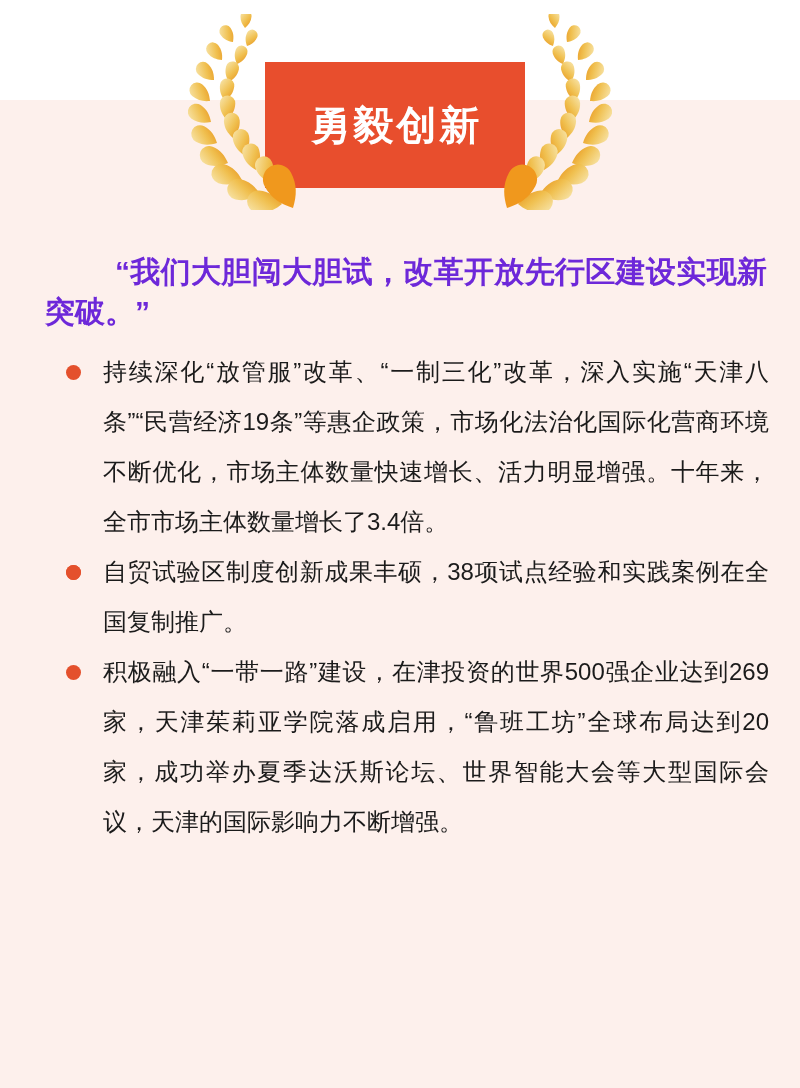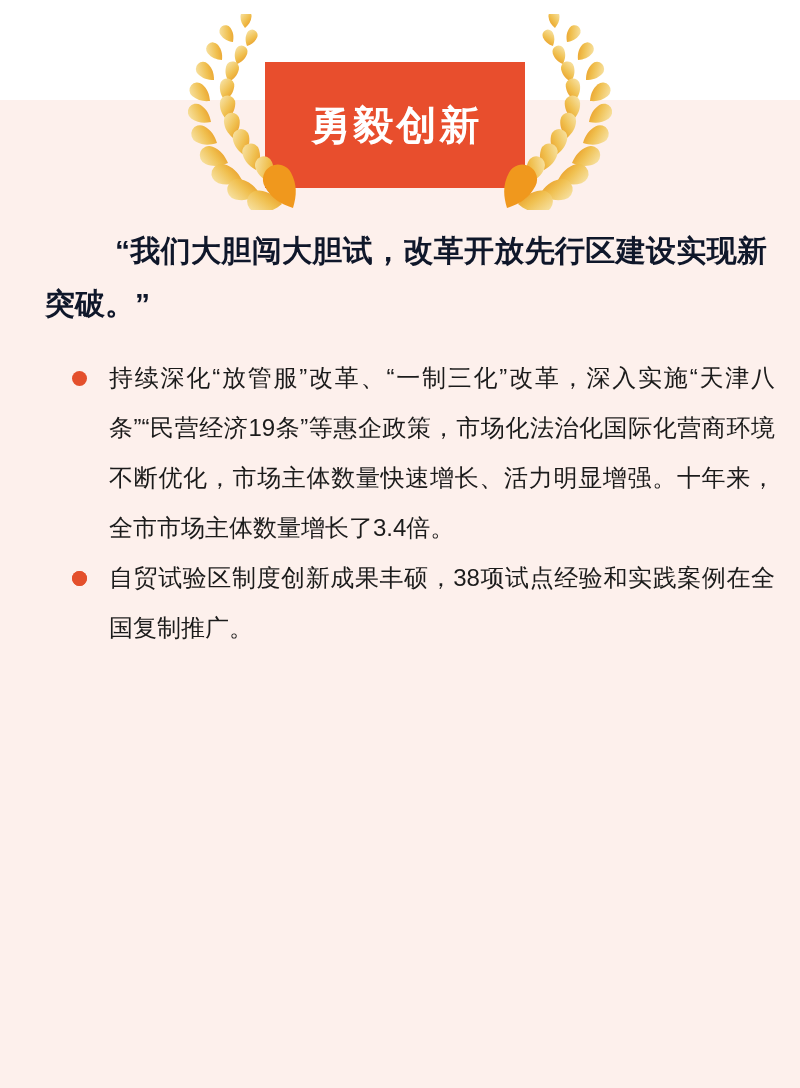--- a/index.html
+++ b/index.html
@@ -20,28 +20,28 @@
   }
   .banner-title {
     color: #ffffff; font-size: 40px; font-weight: bold;
     letter-spacing: 3px; padding-left: 3px; white-space: nowrap;
   }
   .wreath { position: absolute; top: 14px; width: 130px; height: 196px; z-index: 3; }
   .wreath-left { left: 183px; }
   .wreath-right { left: 487px; }
 
   .quote {
-    position: absolute; top: 224px; left: 45px; width: 722px;
-    font-size: 30px; line-height: 53px; font-weight: bold;
-    color: #0f172a; text-indent: 70px; text-align: justify;
+    position: absolute; top: 252px; left: 45px; width: 722px;
+    font-size: 30px; line-height: 40px; font-weight: bold;
+    color: #6d28d9; text-indent: 70px; text-align: justify;
   }
 
   .points {
     position: absolute; top: 337px; left: 45px; width: 714px;
-    list-style: none; margin: 16px; padding: 0;
+    list-style: none; margin: 10px; padding: 0;
   }
   .points li {
     position: relative; padding-left: 48px;
     font-size: 24px; line-height: 50px;
     color: #1b1b1b; text-align: justify;
   }
   .points .dot {
     position: absolute; left: 11px; top: 18px;
     width: 15px; height: 15px; border-radius: 50%;
     background: #e4502c;
@@ -129,14 +129,18 @@
       <span class="dot"></span>
       <span>持续深化“放管服”改革、“一制三化”改革，深入实施“天津八条”“民营经济19条”等惠企政策，市场化法治化国际化营商环境不断优化，市场主体数量快速增长、活力明显增强。十年来，全市市场主体数量增长了3.4倍。</span>
     </li>
     <li>
       <span class="dot"></span>
     </li>
     <li>
       <span class="dot"></span>
       <span>自贸试验区制度创新成果丰硕，38项试点经验和实践案例在全国复制推广。</span>
     </li>
+    <li>
+      <span class="dot"></span>
+      <span>积极融入“一带一路”建设，在津投资的世界500强企业达到269家，天津茱莉亚学院落成启用，“鲁班工坊”全球布局达到20家，成功举办夏季达沃斯论坛、世界智能大会等大型国际会议，天津的国际影响力不断增强。</span>
+    </li>
   </ul>
 </div>
 
 </body></html>

